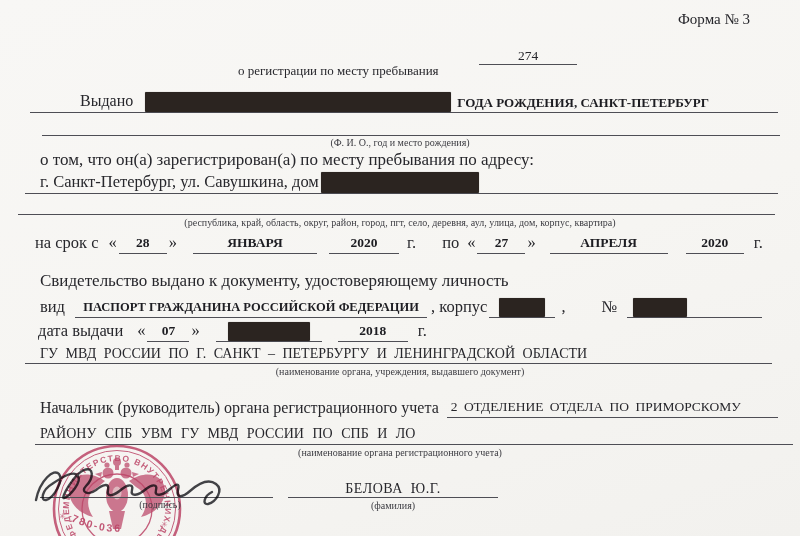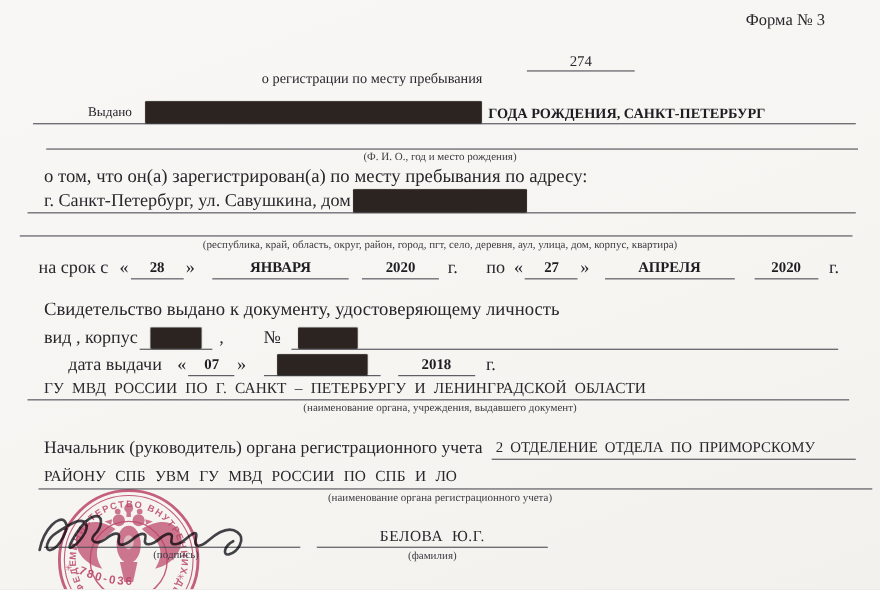--- a/index.html
+++ b/index.html
@@ -14,21 +14,21 @@
   }
   .abs{position:absolute;white-space:nowrap;}
   .cap{position:absolute;font-size:10px;color:var(--cap);text-align:center;white-space:nowrap;}
   .rule{position:absolute;border-top:1px solid var(--line);height:0;}
   .u-row{position:absolute;border-bottom:1px solid var(--line);display:flex;align-items:flex-end;white-space:nowrap;}
   .f-row{position:absolute;display:flex;align-items:flex-end;white-space:nowrap;}
   .fld{border-bottom:1px solid var(--line);text-align:center;font-weight:bold;
        font-size:13.5px;line-height:20px;color:var(--ink-bold);}
   .red{display:inline-block;background:var(--redaction);border-radius:1px;
        box-shadow:0 0 1px rgba(0,0,0,.45);vertical-align:bottom;}
-  .lbl17{font-size:12px;line-height:22px;}
+  .lbl17{font-size:16px;line-height:22px;}
   .lbl16{font-size:16.5px;line-height:22px;}
   .caps-bold{font-weight:bold;color:var(--ink-bold);}
   .title{font-size:17px;letter-spacing:2px;}
   .subtitle{font-size:13px;}
   .stmt{font-size:17px;}
   svg{display:block;}
   .blend{mix-blend-mode:multiply;}
 </style>
 </head>
 <body>
@@ -70,28 +70,29 @@
     <span class="lbl16" style="margin-left:2px;">»</span>
     <span class="fld" style="width:118px;margin-left:14px;">АПРЕЛЯ</span>
     <span class="fld" style="width:58px;margin-left:18px;">2020</span>
     <span class="lbl16" style="margin-left:10px;">г.</span>
   </div>
 
   <div class="abs stmt" style="top:271px;left:40px;">Свидетельство выдано к документу, удостоверяющему личность</div>
 
   <div class="f-row" style="top:295px;left:40px;right:38px;height:23px;">
     <span class="lbl16">вид</span>
+    <span class="fld" style="width:352px;margin-left:10px;font-size:12.5px;">ПАСПОРТ ГРАЖДАНИНА РОССИЙСКОЙ ФЕДЕРАЦИИ</span>
     <span class="lbl16" style="margin-left:4px;">, корпус</span>
     <span class="fld" style="width:66px;margin-left:2px;"><span class="red" style="width:46px;height:19px;"></span></span>
     <span class="lbl16" style="margin-left:6px;">,</span>
     <span class="lbl16" style="margin-left:36px;">№</span>
     <span class="fld" style="flex:1;margin-left:10px;text-align:left;"><span class="red" style="width:54px;height:19px;margin-left:6px;"></span></span>
   </div>
 
-  <div class="f-row" style="top:320px;left:38px;height:22px;margin-left:24px;">
+  <div class="f-row" style="top:320px;left:38px;height:22px;">
     <span class="lbl16">дата выдачи</span>
     <span class="lbl16" style="margin-left:14px;">«</span>
     <span class="fld" style="width:42px;margin-left:2px;">07</span>
     <span class="lbl16" style="margin-left:2px;">»</span>
     <span class="fld" style="width:106px;margin-left:16px;"><span class="red" style="width:82px;height:19px;"></span></span>
     <span class="fld" style="width:70px;margin-left:16px;">2018</span>
     <span class="lbl16" style="margin-left:10px;">г.</span>
   </div>
 
   <div class="u-row" style="top:344px;left:25px;right:28px;height:19px;">

